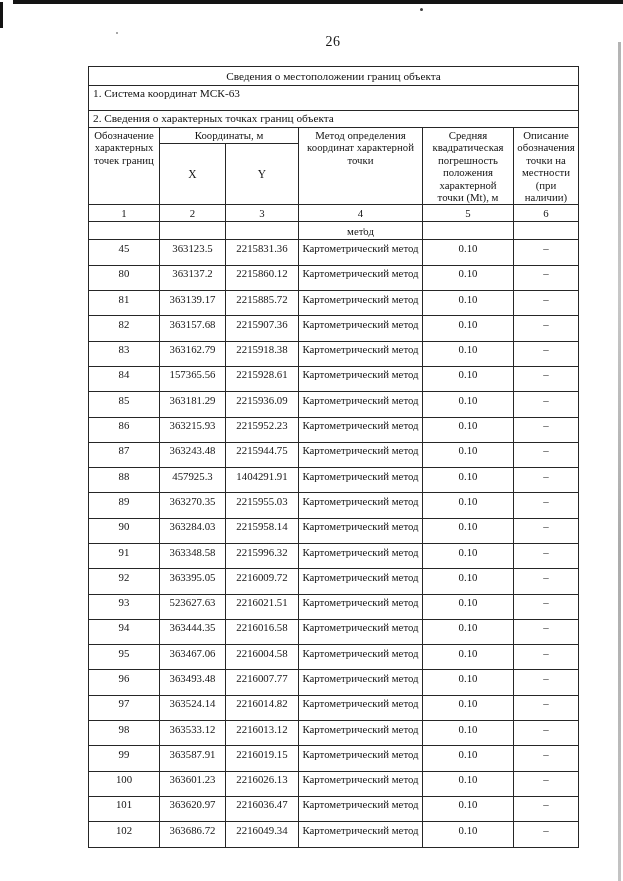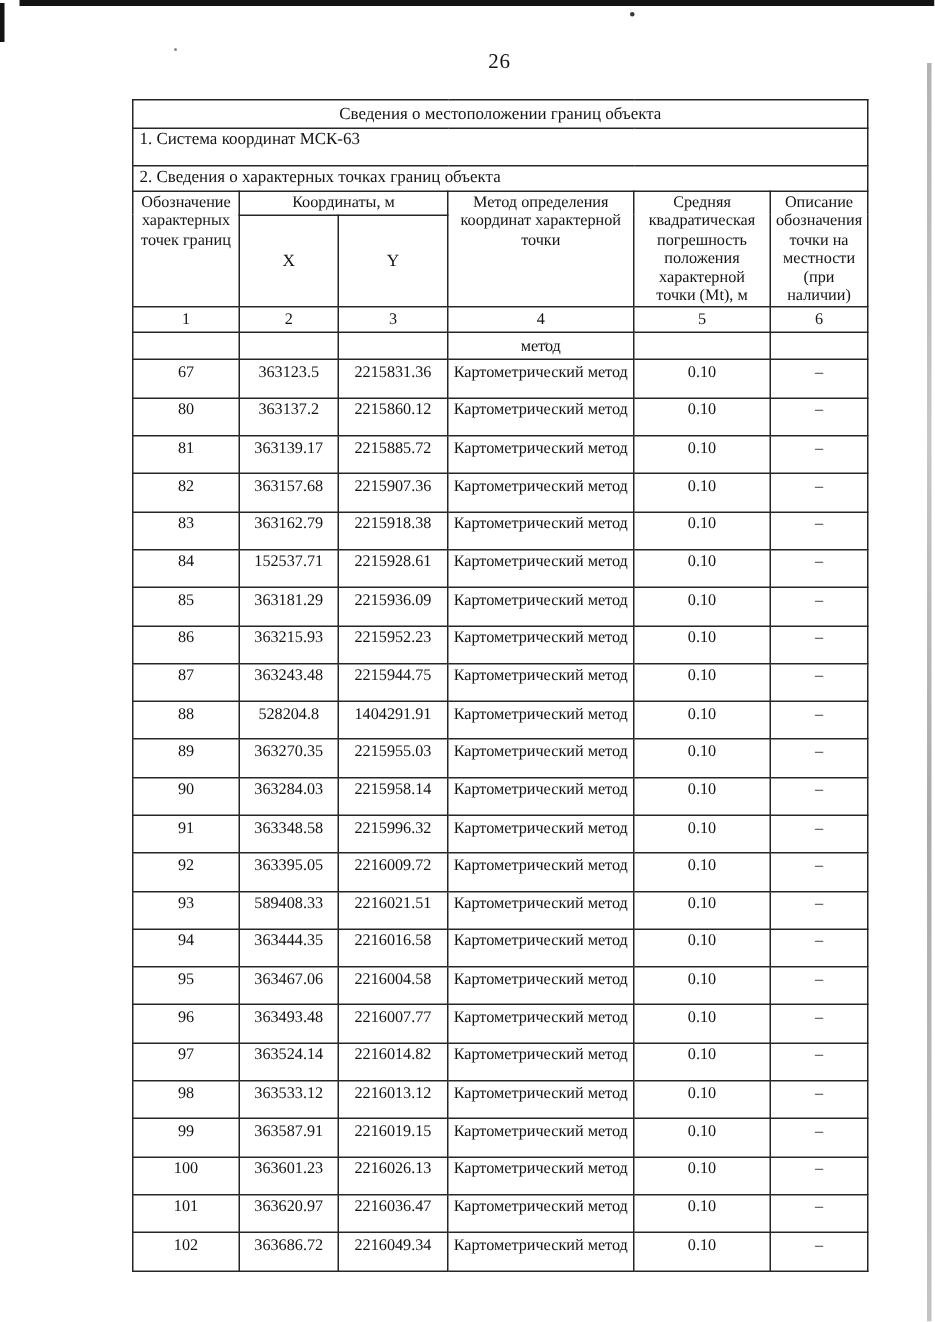--- a/index.html
+++ b/index.html
@@ -105,21 +105,21 @@
     <tr class="r-carry">
       <td></td>
       <td></td>
       <td></td>
       <td>метод</td>
       <td></td>
       <td></td>
     </tr>
 
   <tr class="r-data">
-        <td>67</td>
+        <td>45</td>
         <td>363123.5</td>
         <td>2215831.36</td>
         <td>Картометрический метод</td>
         <td>0.10</td>
         <td>–</td>
       </tr>
       <tr class="r-data">
         <td>80</td>
         <td>363137.2</td>
         <td>2215860.12</td>
@@ -146,21 +146,21 @@
       <tr class="r-data">
         <td>83</td>
         <td>363162.79</td>
         <td>2215918.38</td>
         <td>Картометрический метод</td>
         <td>0.10</td>
         <td>–</td>
       </tr>
       <tr class="r-data">
         <td>84</td>
-        <td>152537.71</td>
+        <td>157365.56</td>
         <td>2215928.61</td>
         <td>Картометрический метод</td>
         <td>0.10</td>
         <td>–</td>
       </tr>
       <tr class="r-data">
         <td>85</td>
         <td>363181.29</td>
         <td>2215936.09</td>
         <td>Картометрический метод</td>
@@ -178,21 +178,21 @@
       <tr class="r-data">
         <td>87</td>
         <td>363243.48</td>
         <td>2215944.75</td>
         <td>Картометрический метод</td>
         <td>0.10</td>
         <td>–</td>
       </tr>
       <tr class="r-data">
         <td>88</td>
-        <td>528204.8</td>
+        <td>457925.3</td>
         <td>1404291.91</td>
         <td>Картометрический метод</td>
         <td>0.10</td>
         <td>–</td>
       </tr>
       <tr class="r-data">
         <td>89</td>
         <td>363270.35</td>
         <td>2215955.03</td>
         <td>Картометрический метод</td>
@@ -218,21 +218,21 @@
       <tr class="r-data">
         <td>92</td>
         <td>363395.05</td>
         <td>2216009.72</td>
         <td>Картометрический метод</td>
         <td>0.10</td>
         <td>–</td>
       </tr>
       <tr class="r-data">
         <td>93</td>
-        <td>589408.33</td>
+        <td>523627.63</td>
         <td>2216021.51</td>
         <td>Картометрический метод</td>
         <td>0.10</td>
         <td>–</td>
       </tr>
       <tr class="r-data">
         <td>94</td>
         <td>363444.35</td>
         <td>2216016.58</td>
         <td>Картометрический метод</td>

